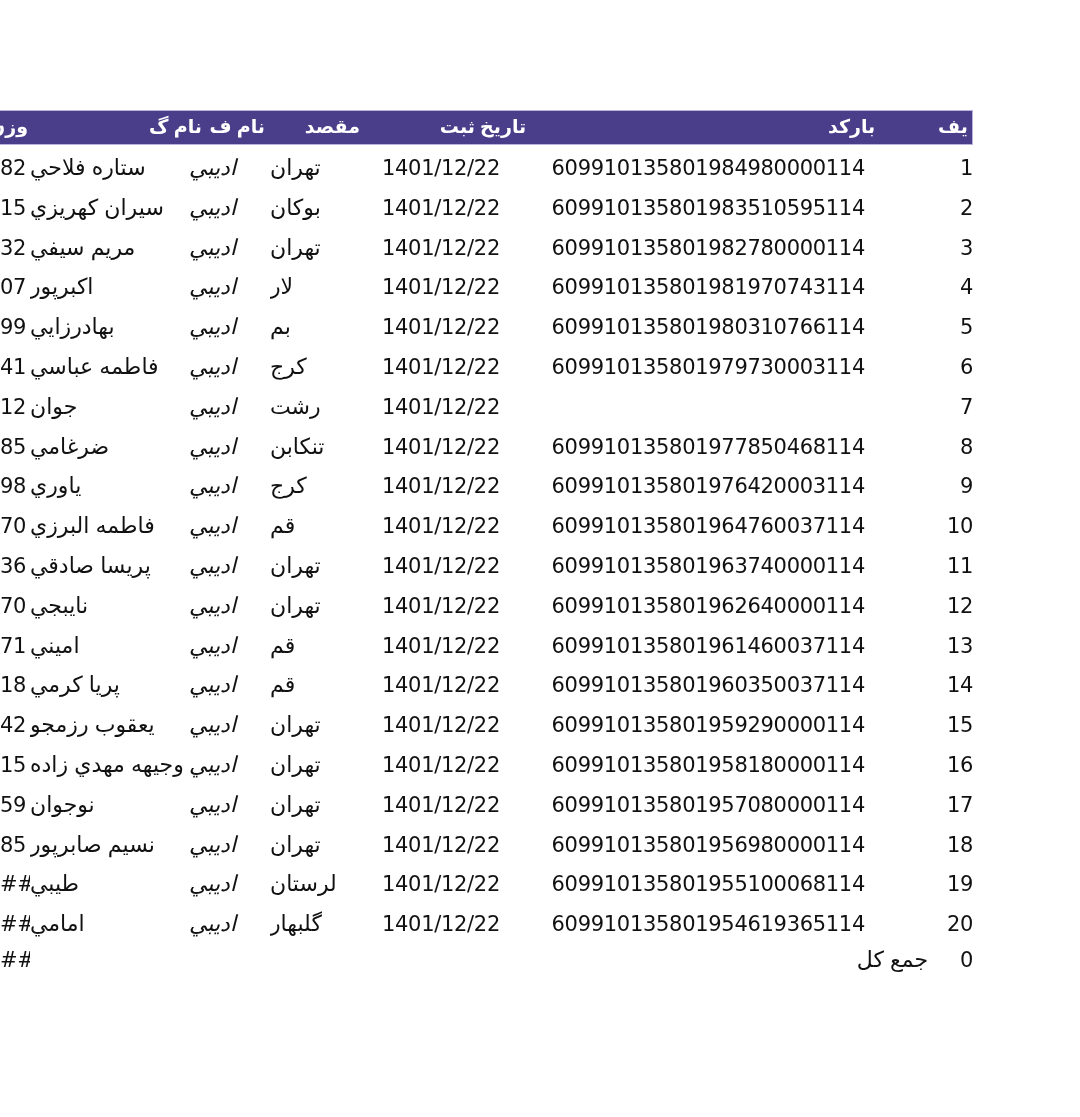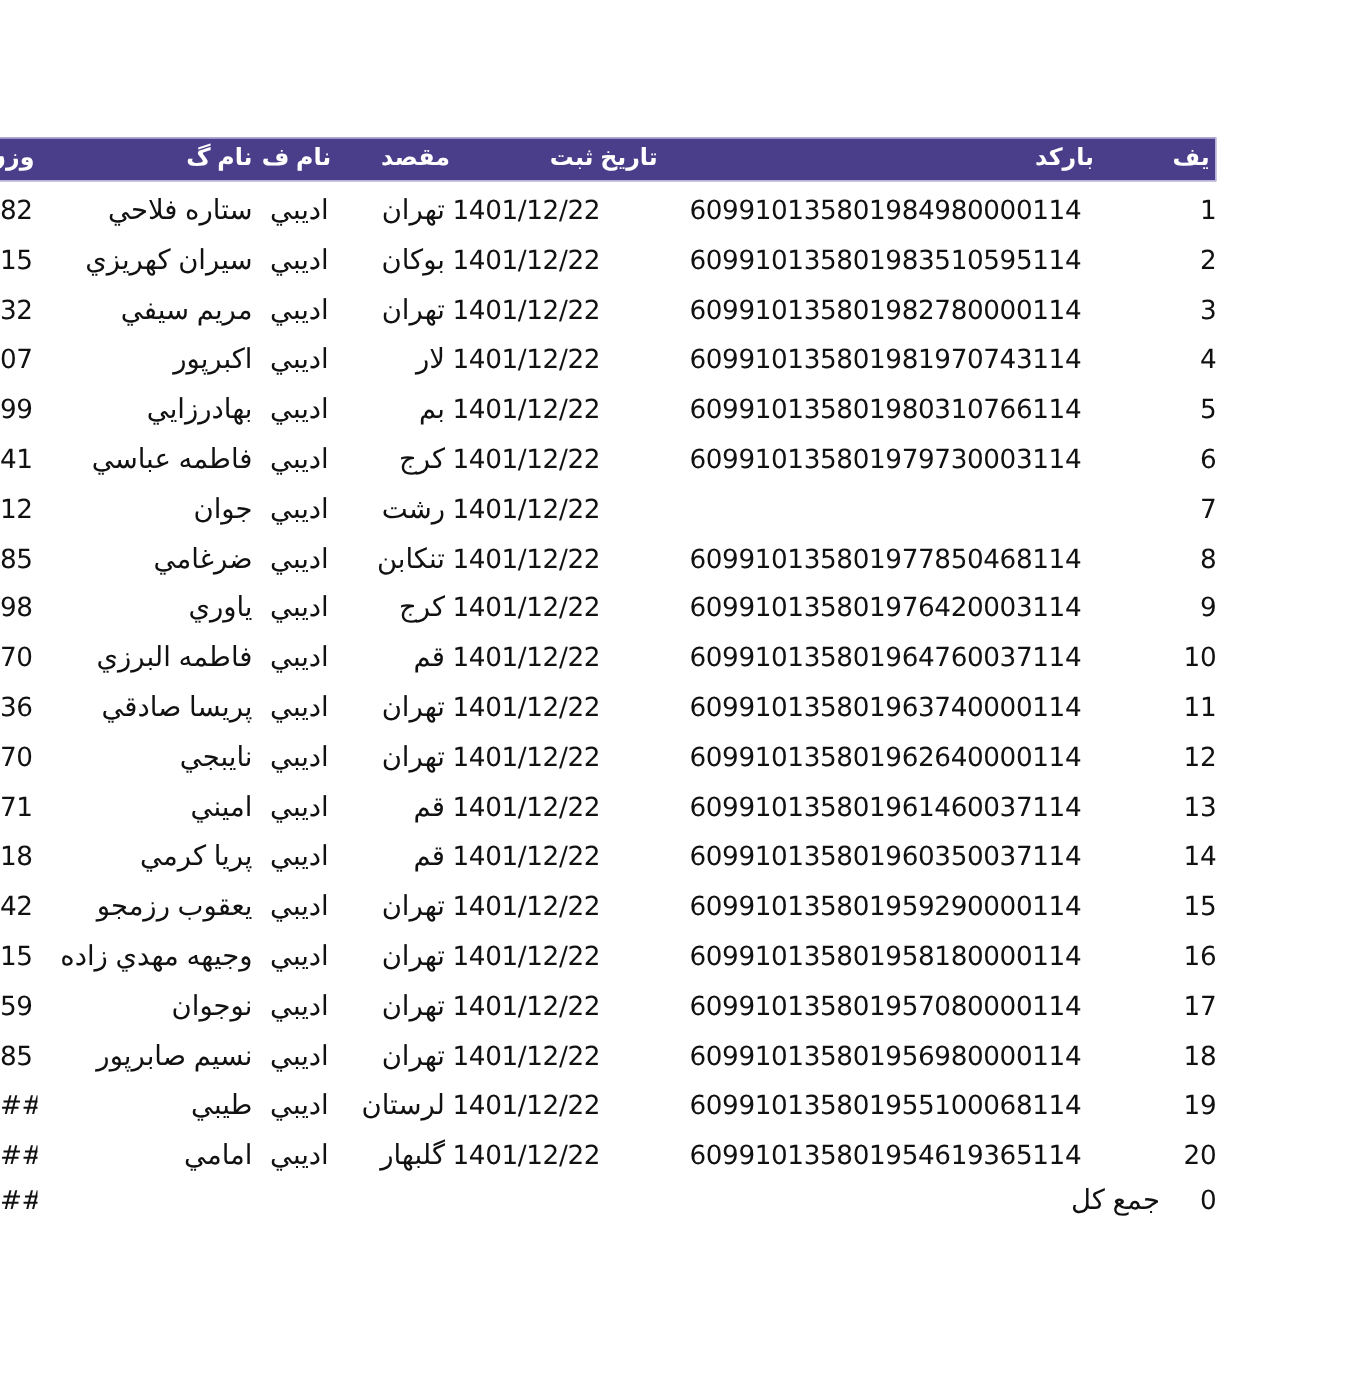--- a/index.html
+++ b/index.html
@@ -60,28 +60,28 @@
       line-height: 40px;
       font-size: 22px;
       white-space: nowrap;
       overflow: hidden;
     }
     .num {
       font-family: "DejaVu Sans", sans-serif;
       font-size: 21px;
       letter-spacing: -0.3px;
     }
-    .rtl { direction: rtl; text-align: right; }
+    .rtl { direction: rtl; text-align: left; }
     .ltr { direction: ltr; }
     
     .c-idx     { left: 920px; width: 53px; text-align: right; }
     .c-barcode { left: 520px; width: 345px; text-align: right; }
-    .c-date    { left: 362px; width: 138px; text-align: left; }
+    .c-date    { left: 362px; width: 138px; text-align: right; }
     .c-dest    { left: 270px; width: 86px; }
-    .c-first   { left: 205px; width: 58px; }
+    .c-first   { left: 189px; width: 58px; font-style: italic; }
     .c-last    { left: 30px;  width: 172px; }
     .c-weight  { left: 0px;   width: 30px; text-align: left; }
 
     .h-idx     { right: 0px; width: 34px; text-align: left; }
     .h-barcode { right: 44px; width: 100px; text-align: left; }
     .h-date    { left: 432px; width: 102px; text-align: center; }
     .h-dest    { left: 290px; width: 70px; text-align: right; }
     .h-first   { left: 205px; width: 60px; text-align: right; }
     .h-last    { left: 130px; width: 72px; }
     .h-weight  { left: 0px; width: 28px; text-align: left; direction: rtl; }

